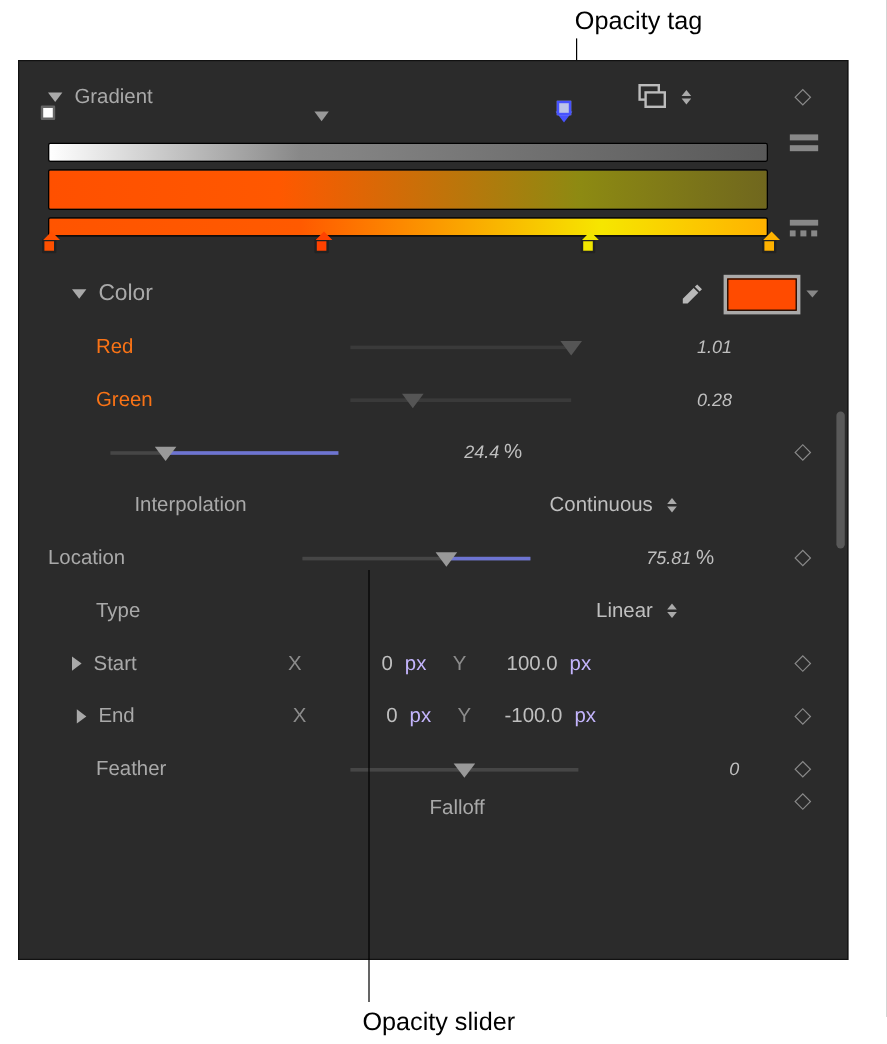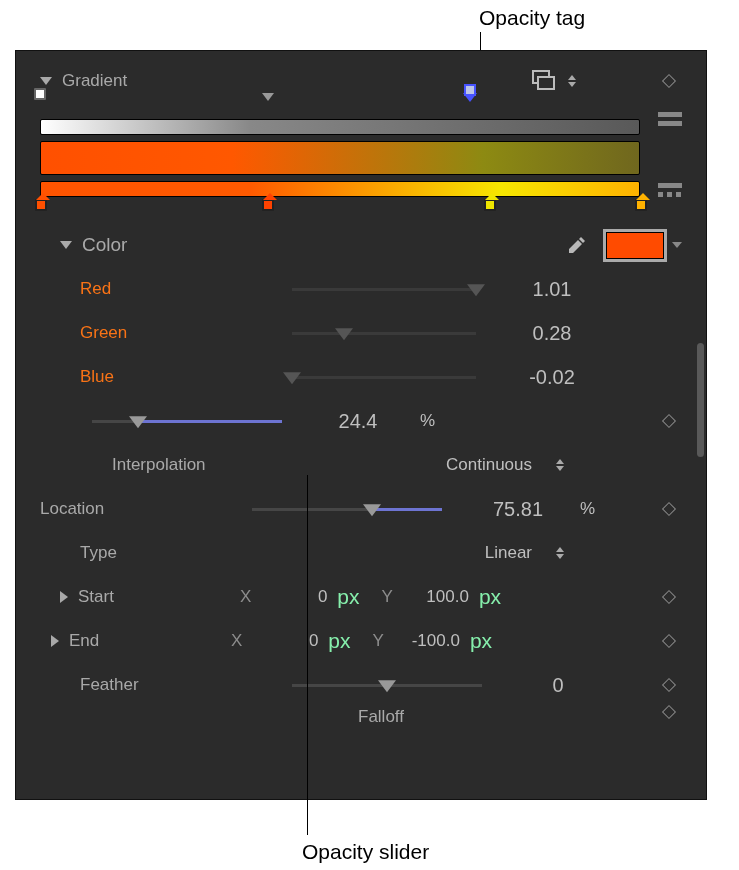--- a/index.html
+++ b/index.html
@@ -225,45 +225,46 @@
     top: 50%;
     width: 0; height: 0;
     border-left: 9px solid transparent;
     border-right: 9px solid transparent;
     border-top: 12px solid #999;
     transform: translate(-50%, -40%);
   }
   .slider-thumb.faded { border-top-color: #555; }
   .value-cell {
     width: 116px;
-    text-align: center;
-    font-size: 20px;
+    text-align: right;
+    font-size: 15px;
     color: #bfbfbf;
+    font-style: italic;
   }
   .unit { margin-left: 4px; color: #bfbfbf; font-size: 17px; width: 28px; display: inline-block; text-align: left; }
   .select-cell {
     font-size: 17px;
     color: #bfbfbf;
     text-align: right;
     flex: 1;
     padding-right: 4px;
     display: flex;
     justify-content: flex-end;
     align-items: center;
-    gap: 18px;
+    gap: 6px;
   }
   .xy-block {
     display: flex;
     align-items: center;
     gap: 10px;
     flex: 1;
   }
   .xy-label { color: #8c8c8c; font-size: 17px; margin-left: 12px; }
   .xy-val { color: #bfbfbf; font-size: 17px; width: 66px; text-align: right; }
-  .xy-unit { color: #86efac; font-size: 21px; }
+  .xy-unit { color: #c4b5fd; font-size: 17px; }
   .dropper svg { display:block; }
   .swatch {
     width: 58px; height: 27px;
     background: #ff4b00;
     border: 1px solid #000;
     box-shadow: 0 0 0 3px #aaa;
     margin-left: 18px;
     margin-right: 8px;
   }
   .swatch-chevron {
@@ -375,29 +376,20 @@
   <div class="row faded" style="padding-left:64px;">
     <span class="label">Green</span>
     <div class="slider-track faded">
       <span class="slider-thumb faded" style="left:28%;"></span>
     </div>
     <span class="value-cell">0.28</span>
     <span class="unit"></span>
     <span style="width:40px;"></span>
   </div>
 
-  <div class="row faded" style="padding-left:64px;">
-    <span class="label">Blue</span>
-    <div class="slider-track faded">
-      <span class="slider-thumb faded" style="left:0%;"></span>
-    </div>
-    <span class="value-cell">-0.02</span>
-    <span class="unit"></span>
-    <span style="width:40px;"></span>
-  </div>
 
   <div class="row" style="padding-left:64px;">
     <div class="slider-track">
       <div class="slider-fill" style="left:24%; right:0;"></div>
       <span class="slider-thumb" style="left:24%;"></span>
     </div>
     <span class="value-cell">24.4</span>
     <span class="unit">%</span>
     <span class="diamond"></span>
   </div>
@@ -442,21 +434,21 @@
       <span class="xy-label">X</span>
       <span class="xy-val">0</span>
       <span class="xy-unit">px</span>
       <span class="xy-label">Y</span>
       <span class="xy-val">100.0</span>
       <span class="xy-unit">px</span>
     </div>
     <span class="diamond"></span>
   </div>
 
-  <div class="row" style="padding-left:31px;">
+  <div class="row" style="padding-left:44px;">
     <span class="tri-right"></span>
     <span class="label" style="flex-basis:150px;">End</span>
     <div class="xy-block">
       <span class="xy-label">X</span>
       <span class="xy-val">0</span>
       <span class="xy-unit">px</span>
       <span class="xy-label">Y</span>
       <span class="xy-val">-100.0</span>
       <span class="xy-unit">px</span>
     </div>

